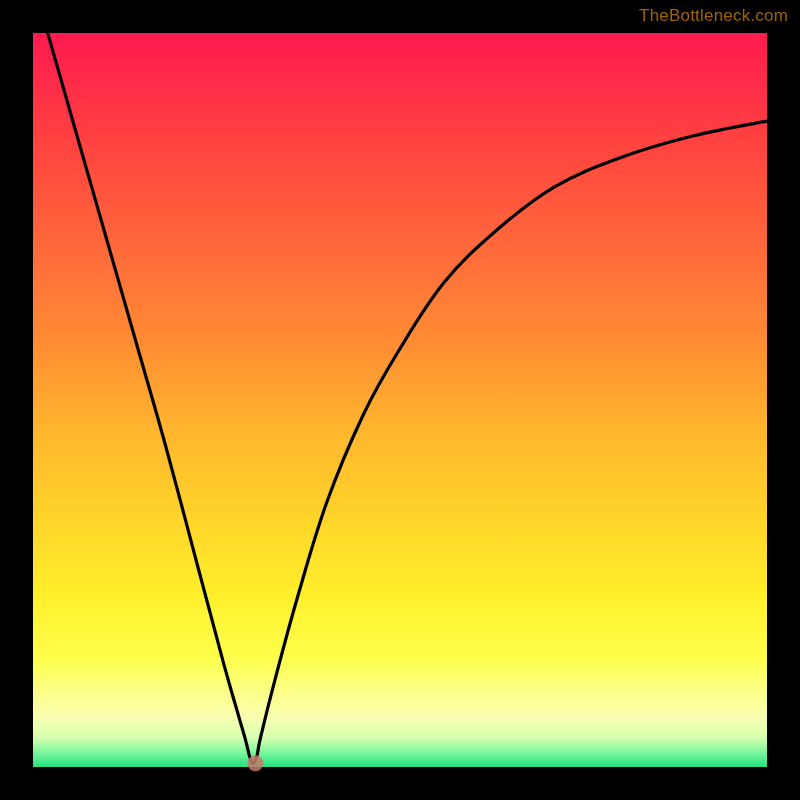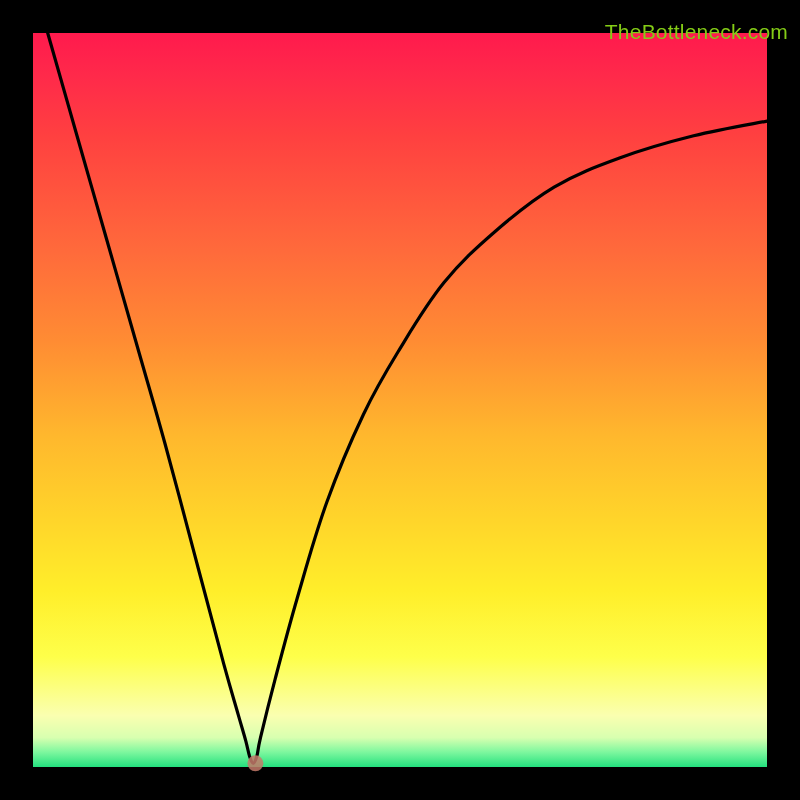--- a/index.html
+++ b/index.html
@@ -28,24 +28,24 @@
       #ffee2a 76%,
       #feff4a 85%,
       #faffb0 93%,
       #d8ffb0 96%,
       #7cf79e 98%,
       #23e07e 100%
     );
   }
   .watermark {
     position: absolute;
-    top: 20px;
+    top: 6px;
     right: 12px;
-    color: #84cc16;
-    font-size: 21px;
+    color: #a16207;
+    font-size: 17px;
     font-weight: 400;
     letter-spacing: 0.2px;
     user-select: none;
   }
   svg.curve {
     position: absolute;
     left: 0;
     top: 0;
     width: 734px;
     height: 734px;

